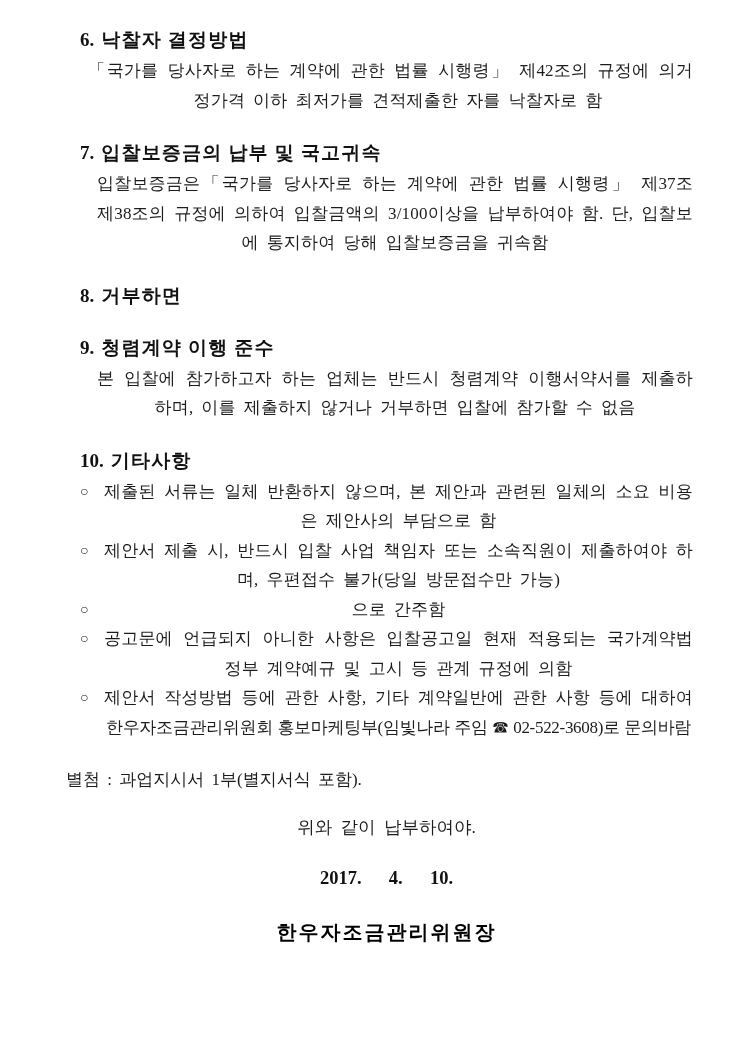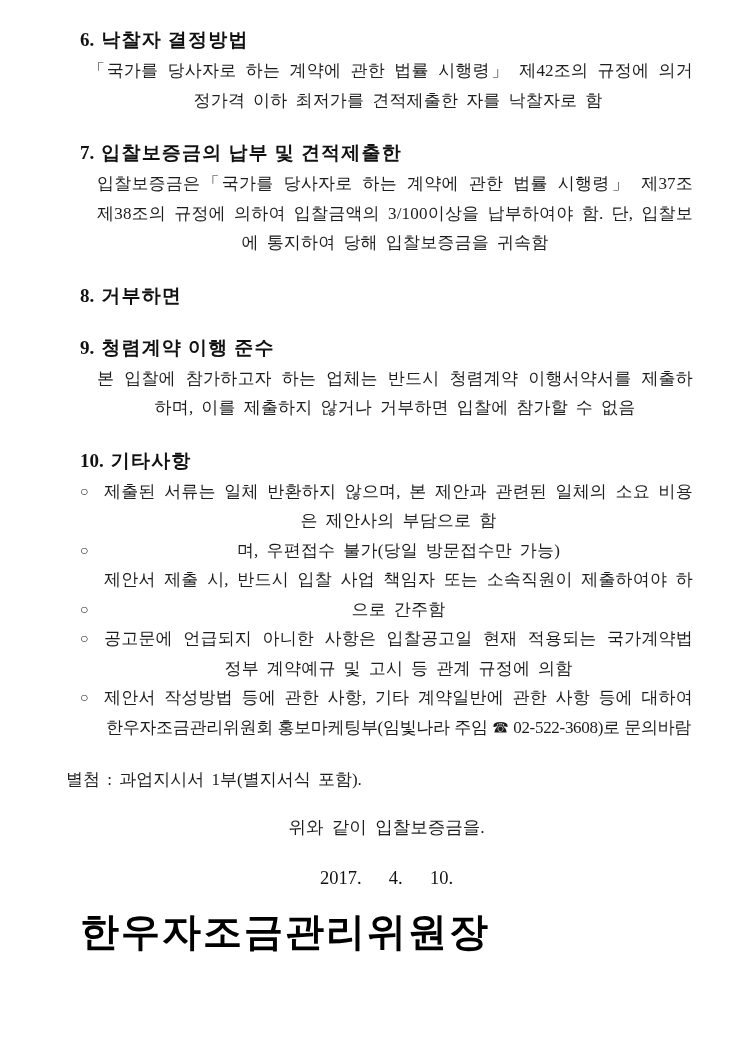--- a/index.html
+++ b/index.html
@@ -48,26 +48,26 @@
   .attachment {
     font-size: 17px; line-height: 29.5px; height: 29.5px;
     margin-left: -14px; margin-top: 0; word-spacing: 3px;
     white-space: nowrap;
   }
   .closing {
     text-align: center; font-size: 17.5px; line-height: 29.5px; height: 29.5px;
     margin-top: 18px; word-spacing: 4px;
   }
   .date {
-    text-align: center; font-weight: normal; font-size: 18.5px;
+    text-align: center; font-weight: bold; font-size: 18.5px;
     line-height: 29.5px; height: 29.5px; margin-top: 22px;
     white-space: pre; word-spacing: 9px; color: #111;
   }
   .signature {
-    text-align: left; font-weight: bold; font-size: 39px;
+    text-align: center; font-weight: bold; font-size: 20px;
     letter-spacing: 2px; line-height: 44px; margin-top: 16px;
     color: #000; white-space: nowrap;
   }
 </style>
 </head>
 <body>
 
 <div class="page">
 
   <div class="section">
@@ -75,21 +75,21 @@
       <span class="sec-num">6.</span><span class="sec-name">낙찰자 결정방법</span>
     </div>
     <div class="sec-body">
       <div class="line full quote">「국가를 당사자로 하는 계약에 관한 법률 시행령」 제42조의 규정에 의거 예</div>
       <div class="line indent2">정가격 이하 최저가를 견적제출한 자를 낙찰자로 함</div>
     </div>
   </div>
 
   <div class="section">
     <div class="sec-title">
-      <span class="sec-num">7.</span><span class="sec-name">입찰보증금의 납부 및 견적제출한</span>
+      <span class="sec-num">7.</span><span class="sec-name">입찰보증금의 납부 및 국고귀속</span>
     </div>
     <div class="sec-body">
       <div class="line full">입찰보증금은「국가를 당사자로 하는 계약에 관한 법률 시행령」 제37조 및</div>
       <div class="line full">제38조의 규정에 의하여 입찰금액의 3/100이상을 납부하여야 함. 단, 입찰보</div>
       <div class="line">에 통지하여 당해 입찰보증금을 귀속함</div>
     </div>
   </div>
 
   <div class="section">
     <div class="sec-title">
@@ -117,22 +117,22 @@
         <span class="marker">○</span>
         <div class="bullet-lines">
           <div class="line full">제출된 서류는 일체 반환하지 않으며, 본 제안과 관련된 일체의 소요 비용</div>
           <div class="line">은 제안사의 부담으로 함</div>
         </div>
       </div>
 
       <div class="bullet">
         <span class="marker">○</span>
         <div class="bullet-lines">
+          <div class="line full">제안서 제출 시, 반드시 입찰 사업 책임자 또는 소속직원이 제출하여야 하</div>
           <div class="line">며, 우편접수 불가(당일 방문접수만 가능)</div>
-          <div class="line full">제안서 제출 시, 반드시 입찰 사업 책임자 또는 소속직원이 제출하여야 하</div>
         </div>
       </div>
 
       <div class="bullet">
         <span class="marker">○</span>
         <div class="bullet-lines">
           <div class="line"><span class="underlined">으로</span><span> 간주함</span></div>
         </div>
       </div>
 
@@ -149,17 +149,17 @@
         <div class="bullet-lines">
           <div class="line full">제안서 작성방법 등에 관한 사항, 기타 계약일반에 관한 사항 등에 대하여는</div>
           <div class="line tight">한우자조금관리위원회 홍보마케팅부(임빛나라 주임 ☎ 02-522-3608)로 문의바람</div>
         </div>
       </div>
 
     </div>
   </div>
 
   <div class="attachment">별첨 : 과업지시서 1부(별지서식 포함).</div>
-  <div class="closing">위와 같이 입찰보증금을.</div>
+  <div class="closing">위와 같이 납부하여야.</div>
   <div class="date">2017.  4.  10.</div>
   <div class="signature">한우자조금관리위원장</div>
 
 </div>
 
 </body></html>

